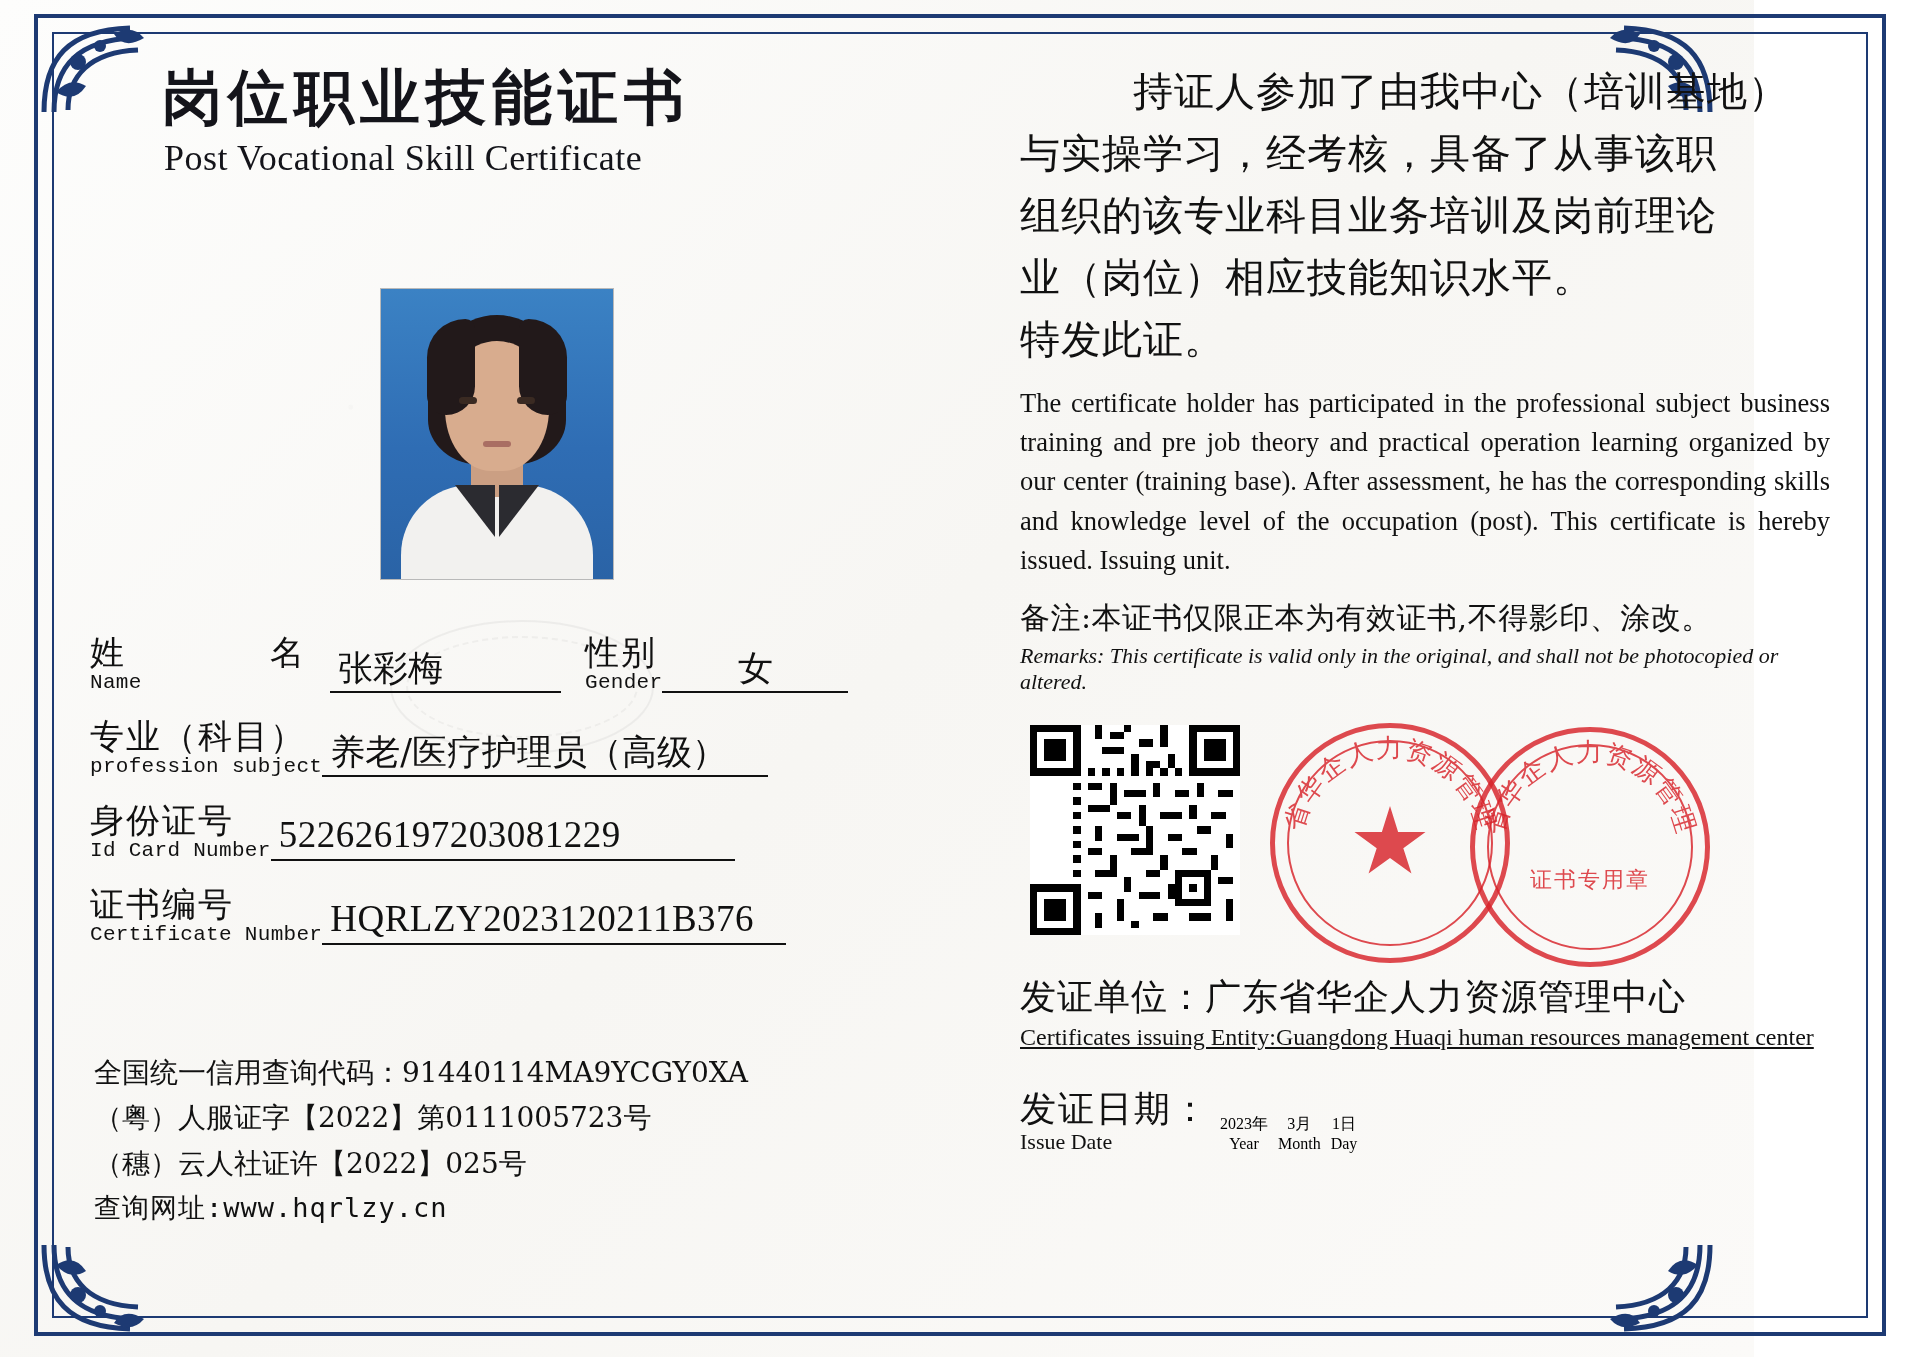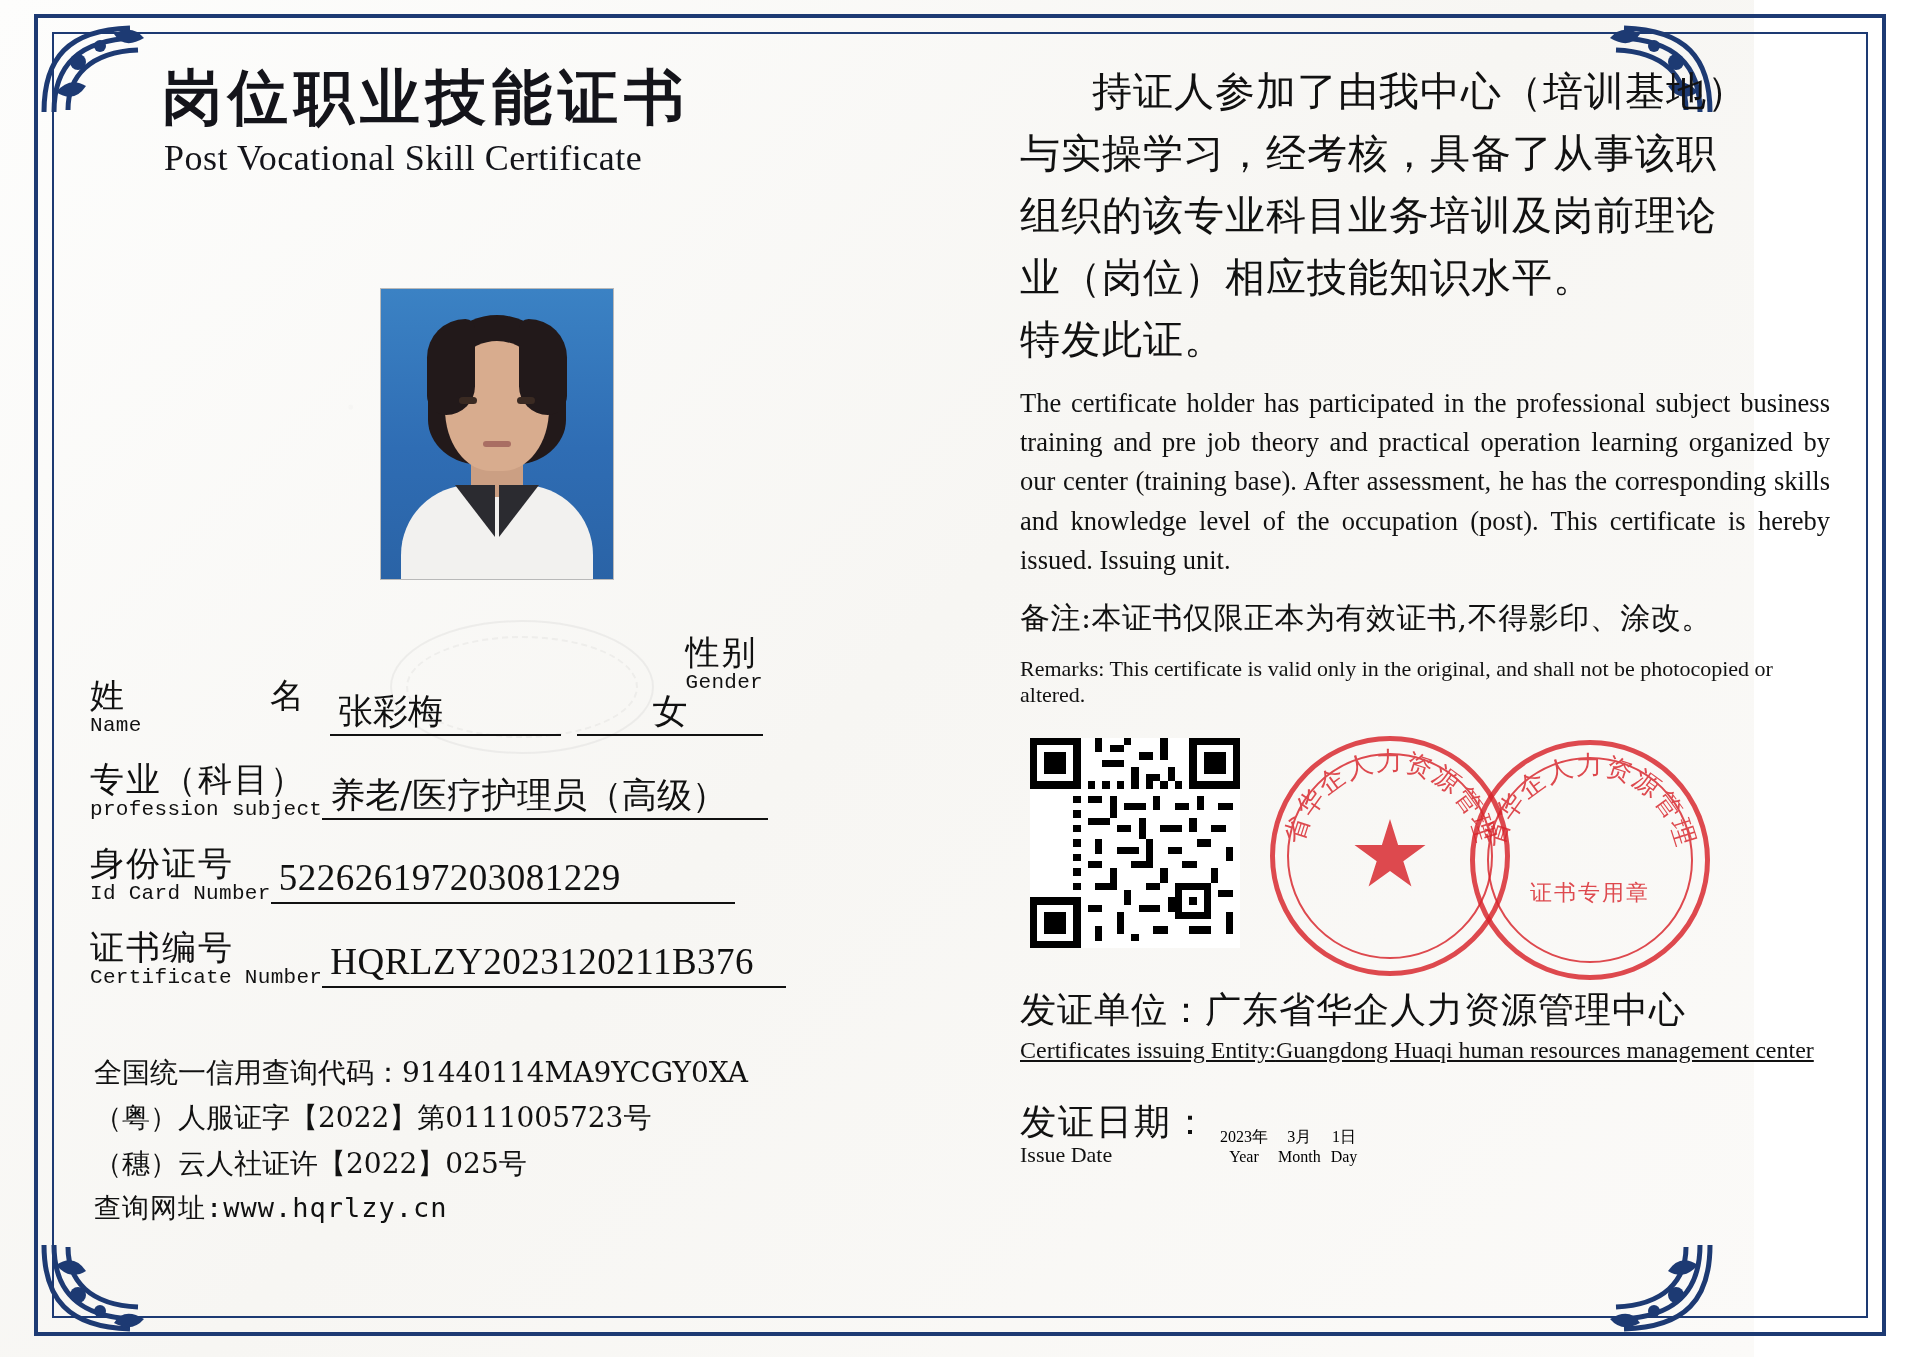--- a/index.html
+++ b/index.html
@@ -209,21 +209,21 @@
     font-size: 35px;
     color: #111;
     border-bottom: 2px solid #111;
     padding: 0 8px 4px 8px;
     line-height: 1.05;
     white-space: nowrap;
   }
   .val.latin { font-family: "Liberation Serif", serif; font-size: 37px; letter-spacing: 0.5px; }
   .sp-name .lbl .cn { letter-spacing: 26px; }
   .sp-name .val { width: 215px; }
-  .sp-gender { margin-left: 16px; flex-direction: column; }
+  .sp-gender { margin-left: 24px; }
   .sp-gender .val { width: 170px; text-align: center; }
   .row-prof .val { width: 430px; }
   .row-id .val { width: 448px; }
   .row-cert .val { width: 448px; }
 
   .notes {
     position: absolute;
     left: 4px; top: 990px;
     width: 850px;
     font-family: "DejaVu Serif", serif;
@@ -234,42 +234,43 @@
   .notes .mono { font-family: "DejaVu Sans Mono", monospace; font-size: 27px; letter-spacing: 1px;}
 
   
   .stmt-cn {
     font-family: "DejaVu Serif", serif;
     font-size: 40px;
     line-height: 1.55;
     color: #111;
     letter-spacing: 1px;
   }
-  .stmt-cn .indent { display:block; text-indent: 72px; }
+  .stmt-cn .indent { display:block; text-indent: 72px; text-align: center; }
   .stmt-cn .line2 { display:block; }
   .stmt-en {
     margin-top: 14px;
     font-family: "Liberation Serif", serif;
     font-size: 26.5px;
     line-height: 1.48;
     color: #111;
     text-align: justify;
   }
   .remark-cn {
     margin-top: 18px;
     font-family: "DejaVu Serif", serif;
     font-size: 30px;
     color: #111;
     letter-spacing: 0.5px;
   }
   .remark-en {
     font-family: "Liberation Serif", serif;
     font-size: 22px;
     color: #111;
-    margin-top: 17px;
+    margin-top: 4px;
+    font-style: italic;
   }
 
   .qr-seal-area {
     position: relative;
     margin-top: 22px;
     height: 250px;
   }
   .qr {
     position: absolute;
     left: 10px; top: 8px;

